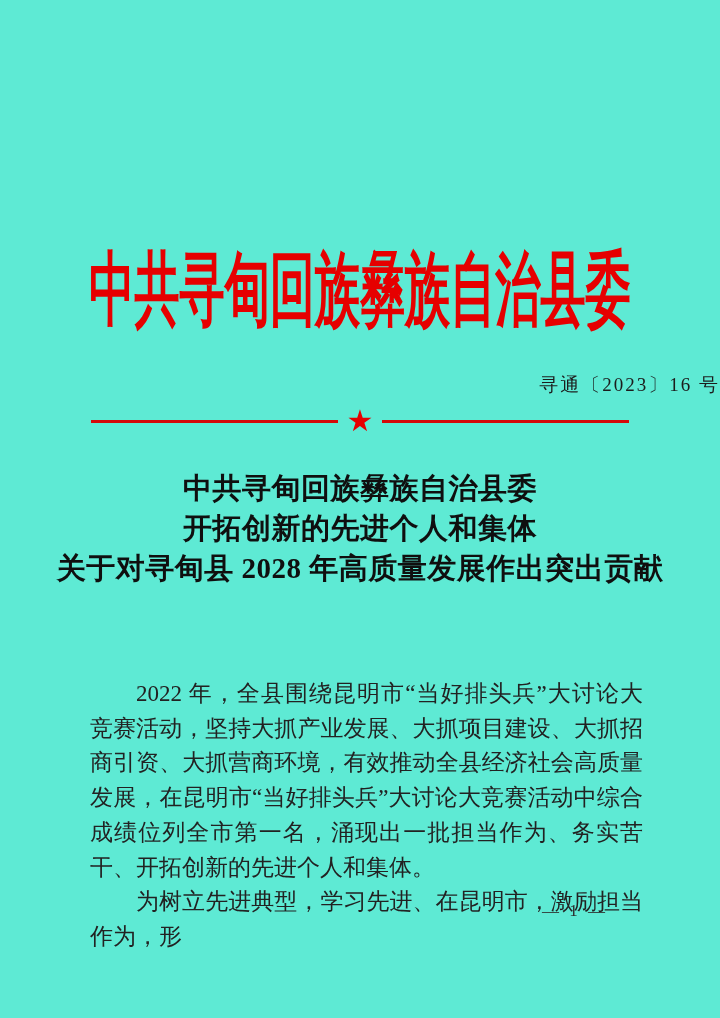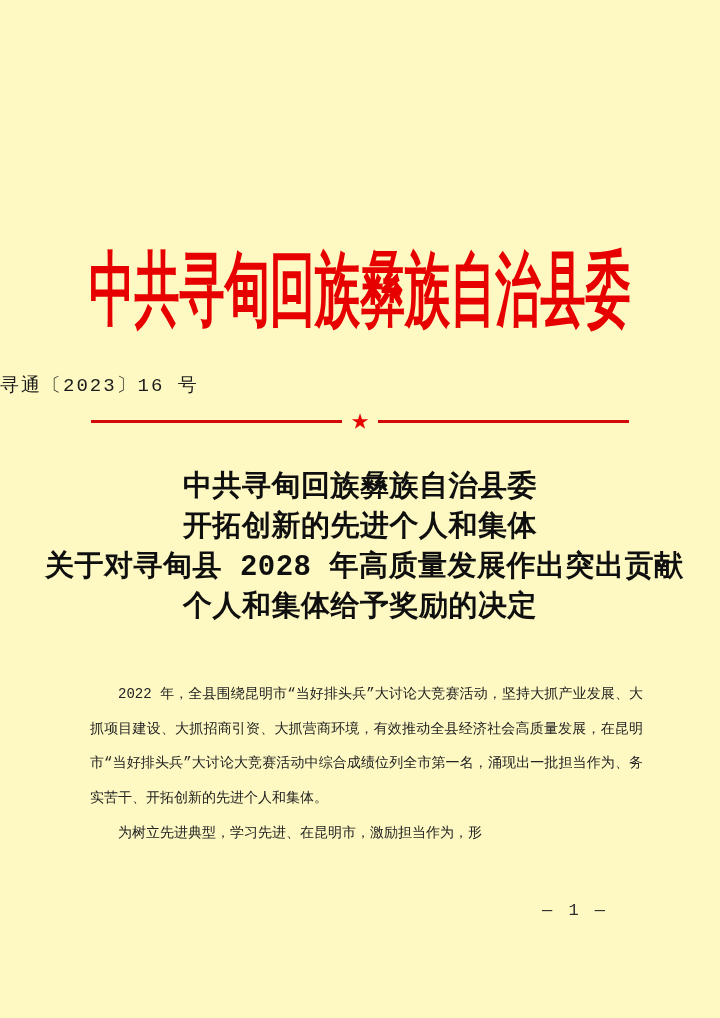--- a/index.html
+++ b/index.html
@@ -4,23 +4,23 @@
 <style>
   html, body {
     margin: 0;
     padding: 0;
     background: #ffffff;
   }
   .page {
     position: relative;
     width: 720px;
     height: 1018px;
-    background: #fef9c3;
+    background: #5eead4;
     overflow: hidden;
-    font-family: Liberation Mono, monospace;
+    font-family: Liberation Serif, serif;
   }
 
   
   .header-issuer {
     position: absolute;
     top: 236px;
     left: 0;
     width: 720px;
     height: 108px;
     display: flex;
@@ -36,21 +36,21 @@
     transform: scale(0.96, 1.72);
     transform-origin: center center;
   }
 
   
   .doc-number {
     position: absolute;
     top: 372px;
     left: 0;
     width: 720px;
-    text-align: left;
+    text-align: right;
     font-size: 19px;
     color: #1c1c1c;
     letter-spacing: 2px;
   }
 
   
   .divider {
     position: absolute;
     top: 406px;
     left: 91px;
@@ -87,21 +87,21 @@
   .doc-title .title-line {
     white-space: nowrap;
   }
 
   
   .doc-body {
     position: absolute;
     top: 677px;
     left: 90px;
     width: 553px;
-    font-size: 14px;
+    font-size: 23px;
     line-height: 34.7px;
     color: #222222;
     text-align: justify;
     text-justify: inter-character;
   }
   .doc-body p {
     margin: 0;
     text-indent: 2em;
   }
 
@@ -133,21 +133,20 @@
   <div class="divider">
     <div class="seg"></div>
     <span class="star">★</span>
     <div class="seg"></div>
   </div>
 
   <div class="doc-title">
     <div class="title-line">中共寻甸回族彝族自治县委</div>
     <div class="title-line">开拓创新的先进个人和集体</div>
     <div class="title-line">关于对寻甸县 2028 年高质量发展作出突出贡献</div>
-    <div class="title-line">个人和集体给予奖励的决定</div>
   </div>
 
   <div class="doc-body">
     <p>2022 年，全县围绕昆明市“当好排头兵”大讨论大竞赛活动，坚持大抓产业发展、大抓项目建设、大抓招商引资、大抓营商环境，有效推动全县经济社会高质量发展，在昆明市“当好排头兵”大讨论大竞赛活动中综合成绩位列全市第一名，涌现出一批担当作为、务实苦干、开拓创新的先进个人和集体。</p>
     <p>为树立先进典型，学习先进、在昆明市，激励担当作为，形</p>
   </div>
 
   <div class="page-number">— 1 —</div>
 
 </div>

